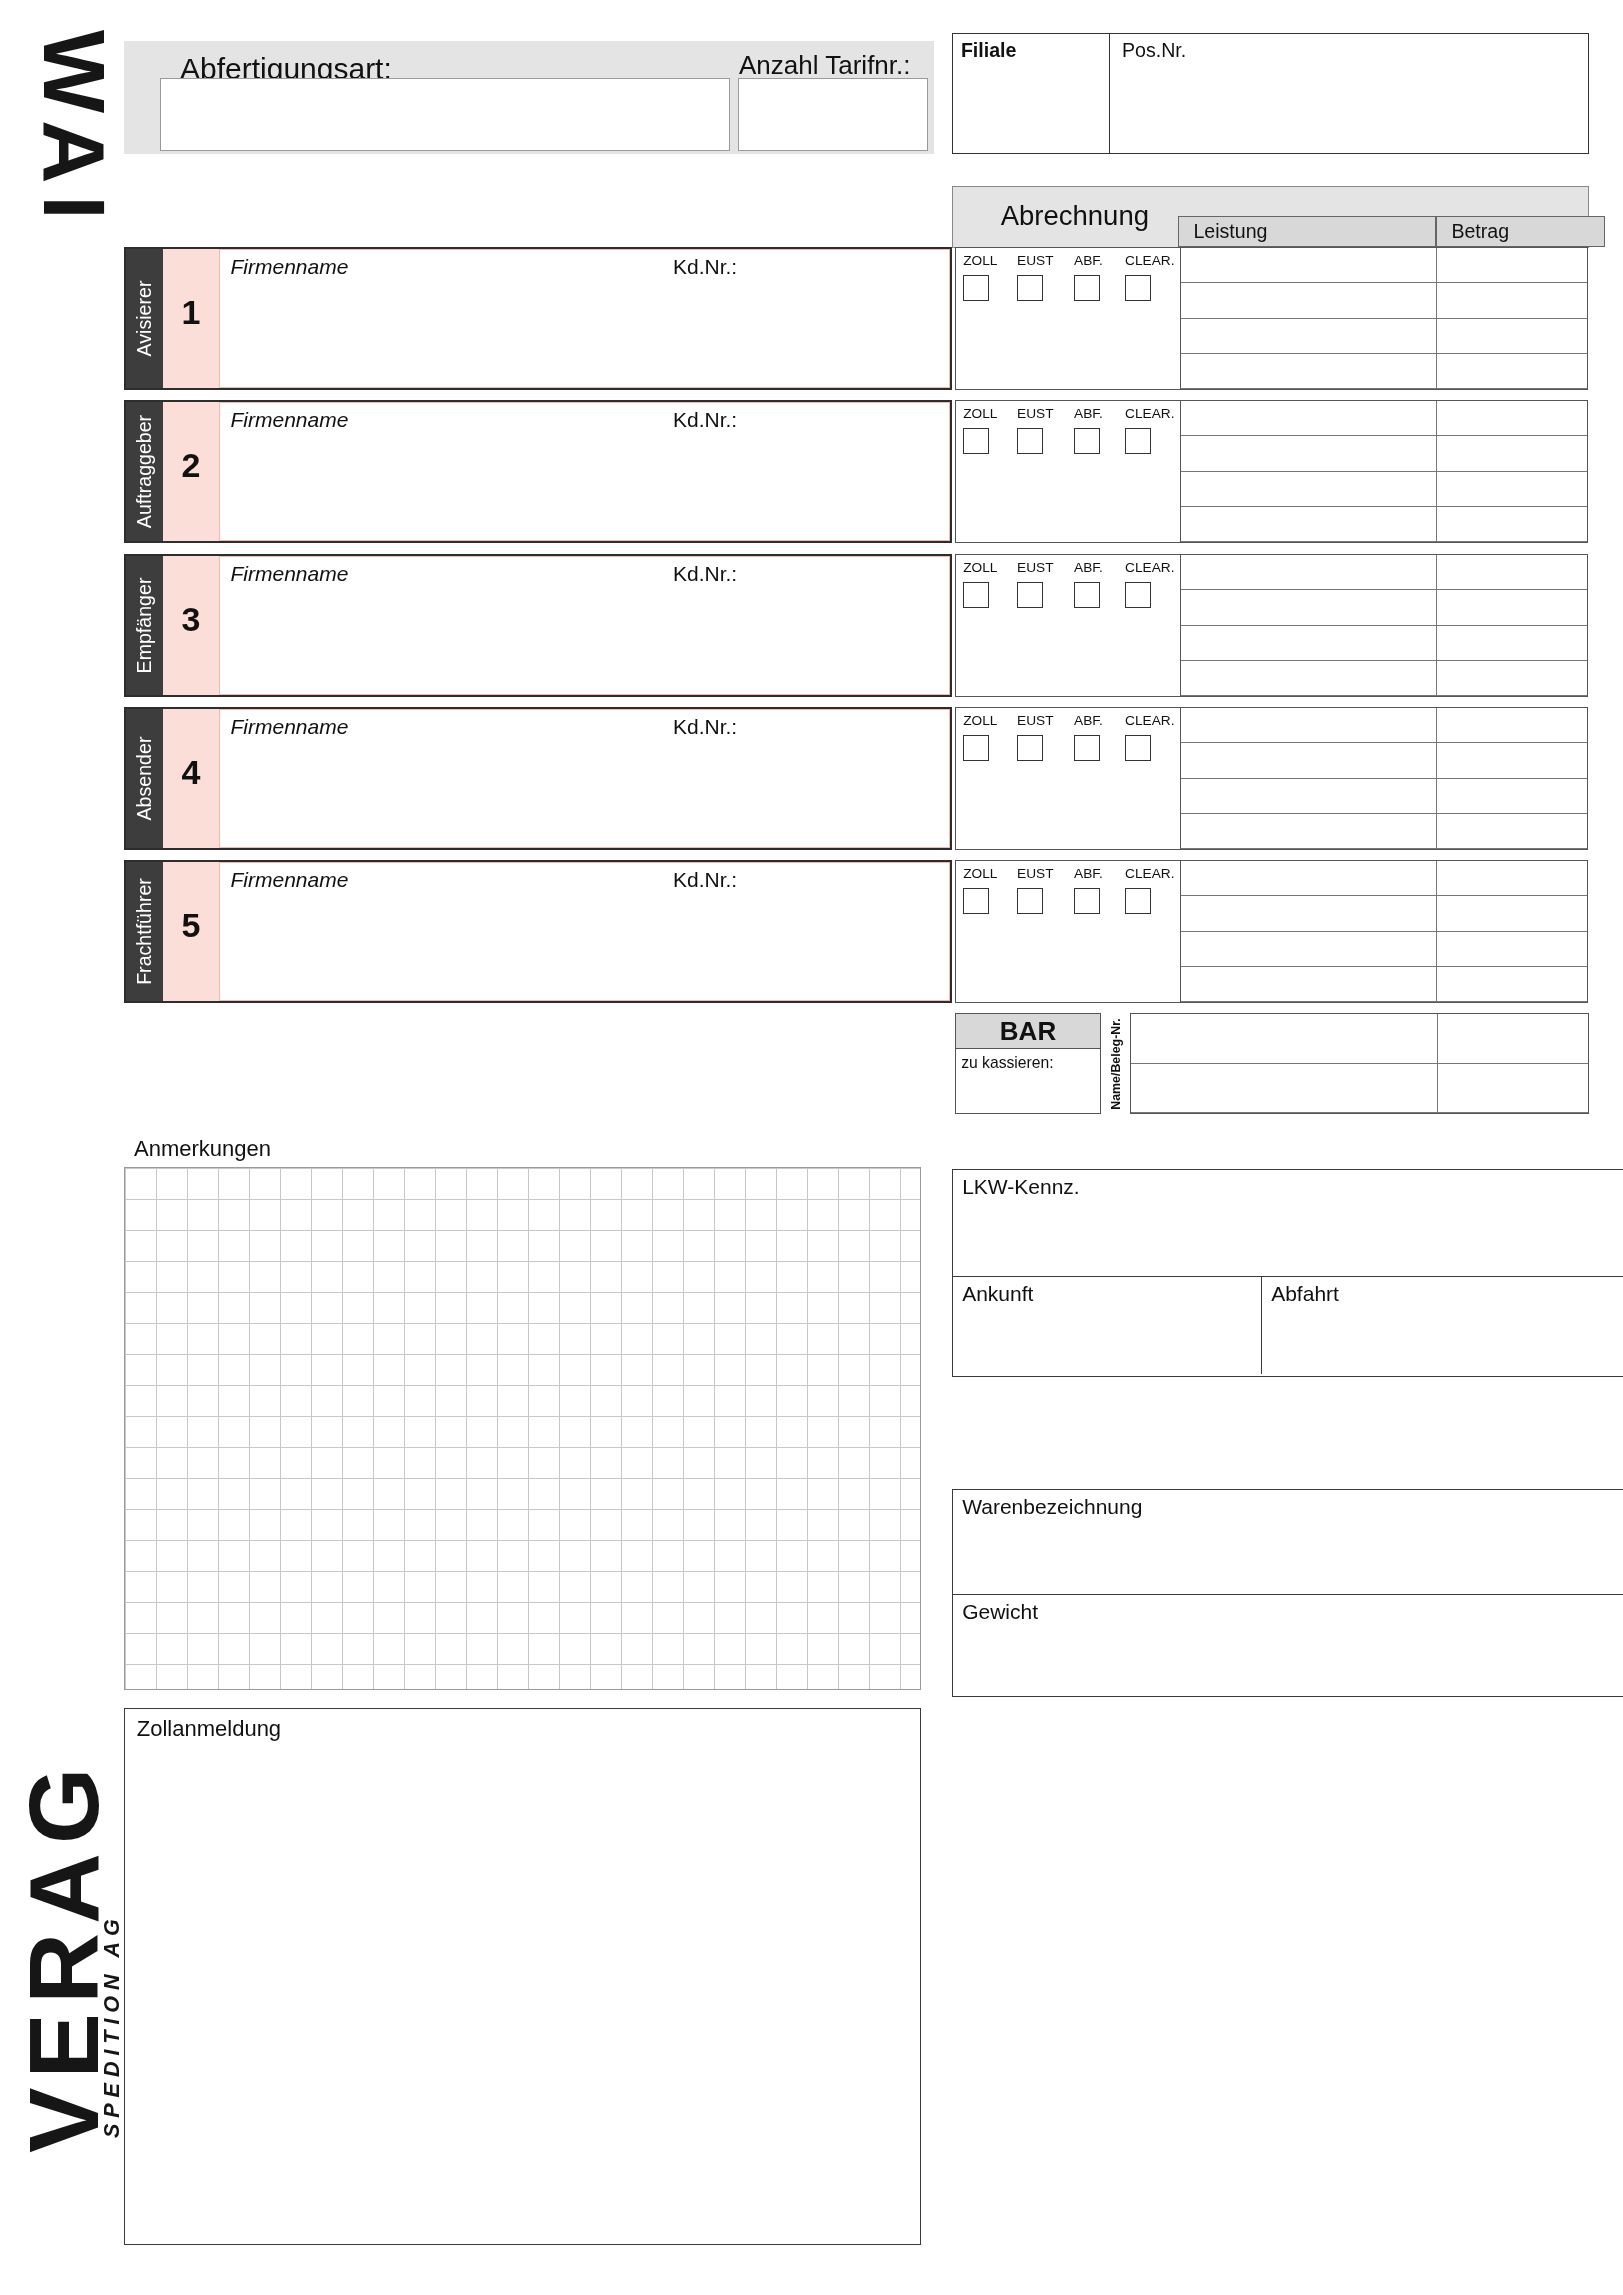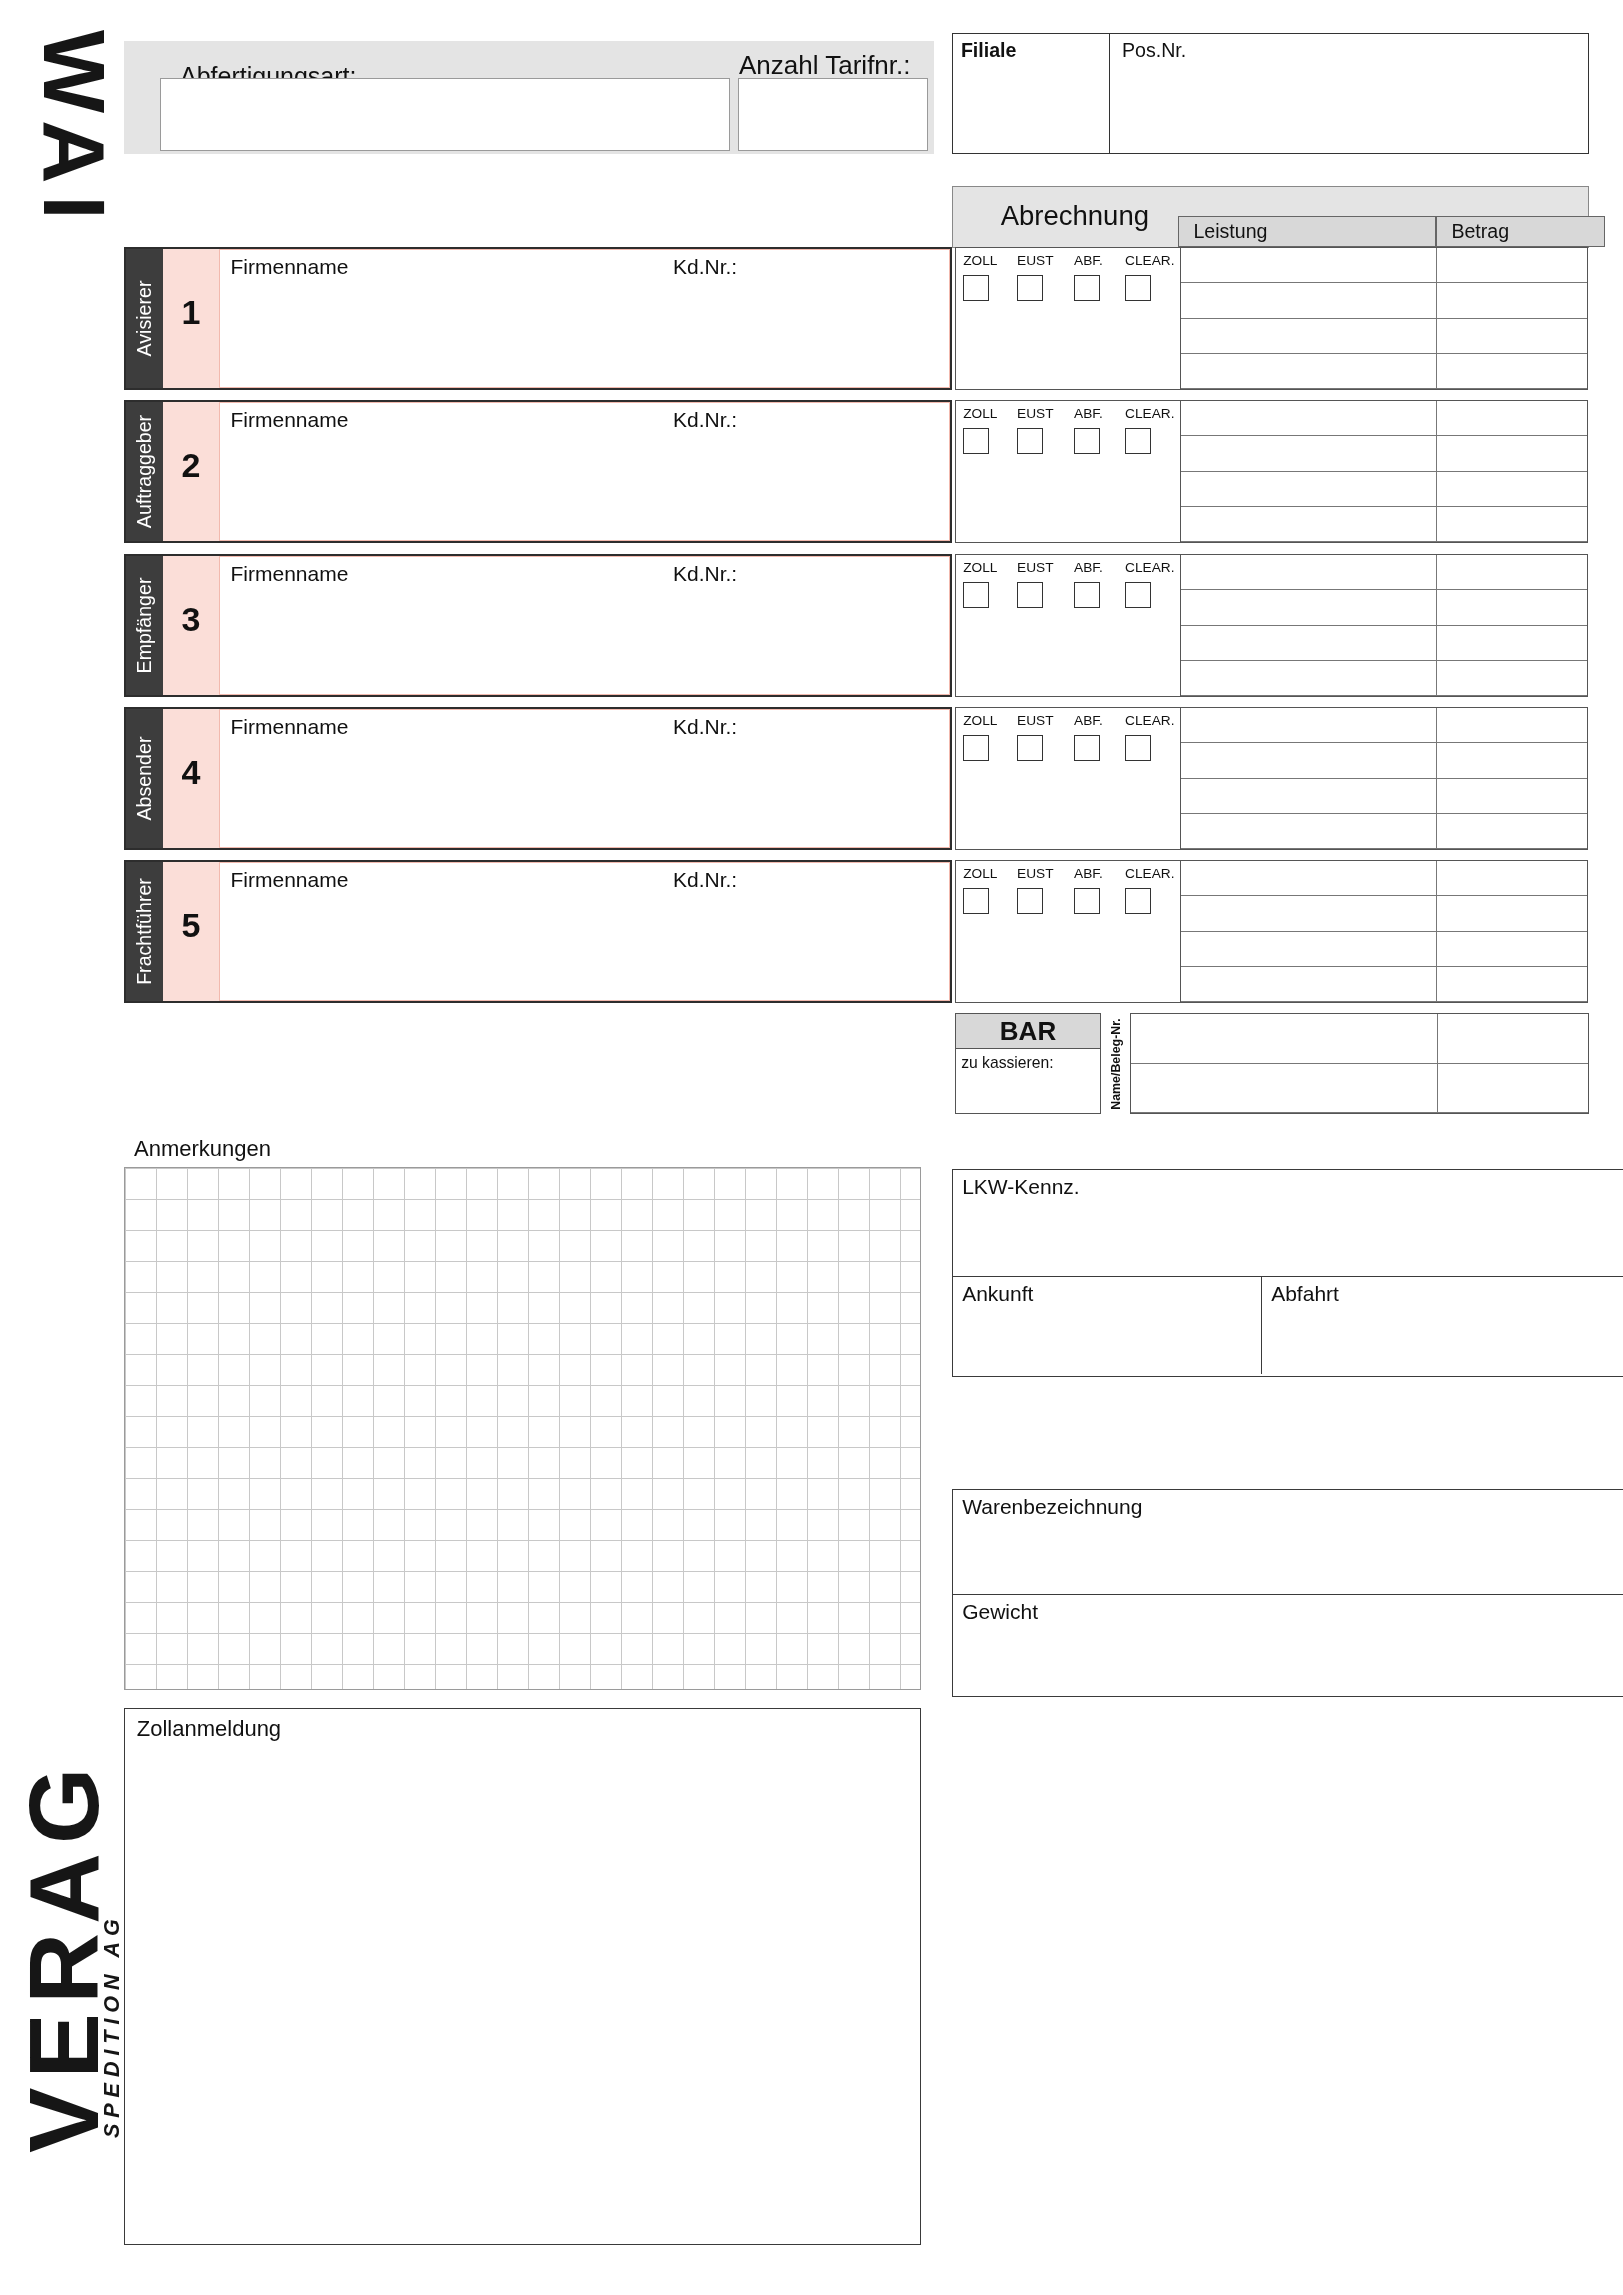--- a/index.html
+++ b/index.html
@@ -24,21 +24,21 @@
   }
   .spedition {
     position:absolute; left:99px; top:2138px;
     transform:rotate(-90deg); transform-origin:0 0;
     font-size:21.6px; line-height:26px; font-weight:bold; font-style:italic; letter-spacing:5.9px;
     white-space:nowrap; color:#161616;
   }
 
   
   .abfertigung-box { left:124px; top:41px; width:810px; height:113px; background:var(--color-panel_gray,#e4e4e4); }
-  .abfertigungsart-label { left:56px; top:21px; font-size:25px; }
+  .abfertigungsart-label { left:56px; top:11px; font-size:30px; }
   .abfertigungsart-input { left:36px; top:37px; width:568px; height:71px; background:#fff; border:0.7px solid #9a9a9a; }
   .anzahl-label { left:615px; top:9.2px; font-size:26px; }
   .anzahl-input { left:614px; top:37px; width:188px; height:71px; background:#fff; border:0.7px solid #9a9a9a; }
 
   .filiale-box { left:952px; top:33px; width:637px; height:121px; background:#fff; border:1.3px solid #333; box-sizing:border-box; }
   .filiale-cell { position:absolute; left:0; top:0; width:157px; height:100%; border-right:1.3px solid #333; box-sizing:border-box;font-weight:bold; }
   .filiale-label { position:absolute; left:7.9px; top:5.2px; font-size:19.6px; }
   .posnr-label { position:absolute; left:169px; top:5.2px; font-size:19.6px; }
 
   
@@ -51,21 +51,21 @@
   
   .party { position:absolute; left:0; width:100%; height:143px; }
   .party-left {
     position:absolute; left:124px; top:0; width:828px; height:143px;
     border:2px solid #2d2d2d; box-sizing:border-box; background:#fff; display:flex;
   }
   .role-bar { width:37px; flex:none; background:var(--color-dark_bar,#3d3d3d); color:#fff; display:flex; align-items:center; justify-content:center; }
   .vtext { transform:rotate(-90deg); white-space:nowrap; font-size:19.6px; }
   .num-strip { width:56px; flex:none; background:var(--color-pink,#fbded8); text-align:center; font-size:34px; font-weight:bold; padding-top:44px; box-sizing:border-box; }
   .firm-area { flex:1; position:relative; background:#fff; border:1.3px solid #f2b9ae; }
-  .firm-label { position:absolute; left:10.5px; top:5.2px; font-size:21px; }
+  .firm-label { position:absolute; left:10.5px; top:5.2px; font-size:21px;font-style:italic; }
   .kdnr-label { position:absolute; left:453px; top:5.2px; font-size:21px; }
 
   .party-checks { position:absolute; left:955px; top:0; width:226px; height:143px; border:1.3px solid #555; box-sizing:border-box; background:#fff; }
   .chk { position:absolute; top:5.2px; }
   .chk .lbl { display:block; font-size:13.7px; white-space:nowrap; }
   .chk .box { display:block; width:26px; height:26px; border:1.3px solid #333; margin-top:6.5px; background:#fff; box-sizing:border-box; }
 
   .party-table { position:absolute; left:1180px; top:0; width:408px; height:143px; border:1.3px solid #555; box-sizing:border-box; display:flex; flex-direction:column; background:#fff; }
   .trow { flex:1; border-bottom:0.7px solid #777; }
   .trow:last-of-type { border-bottom:none; }

